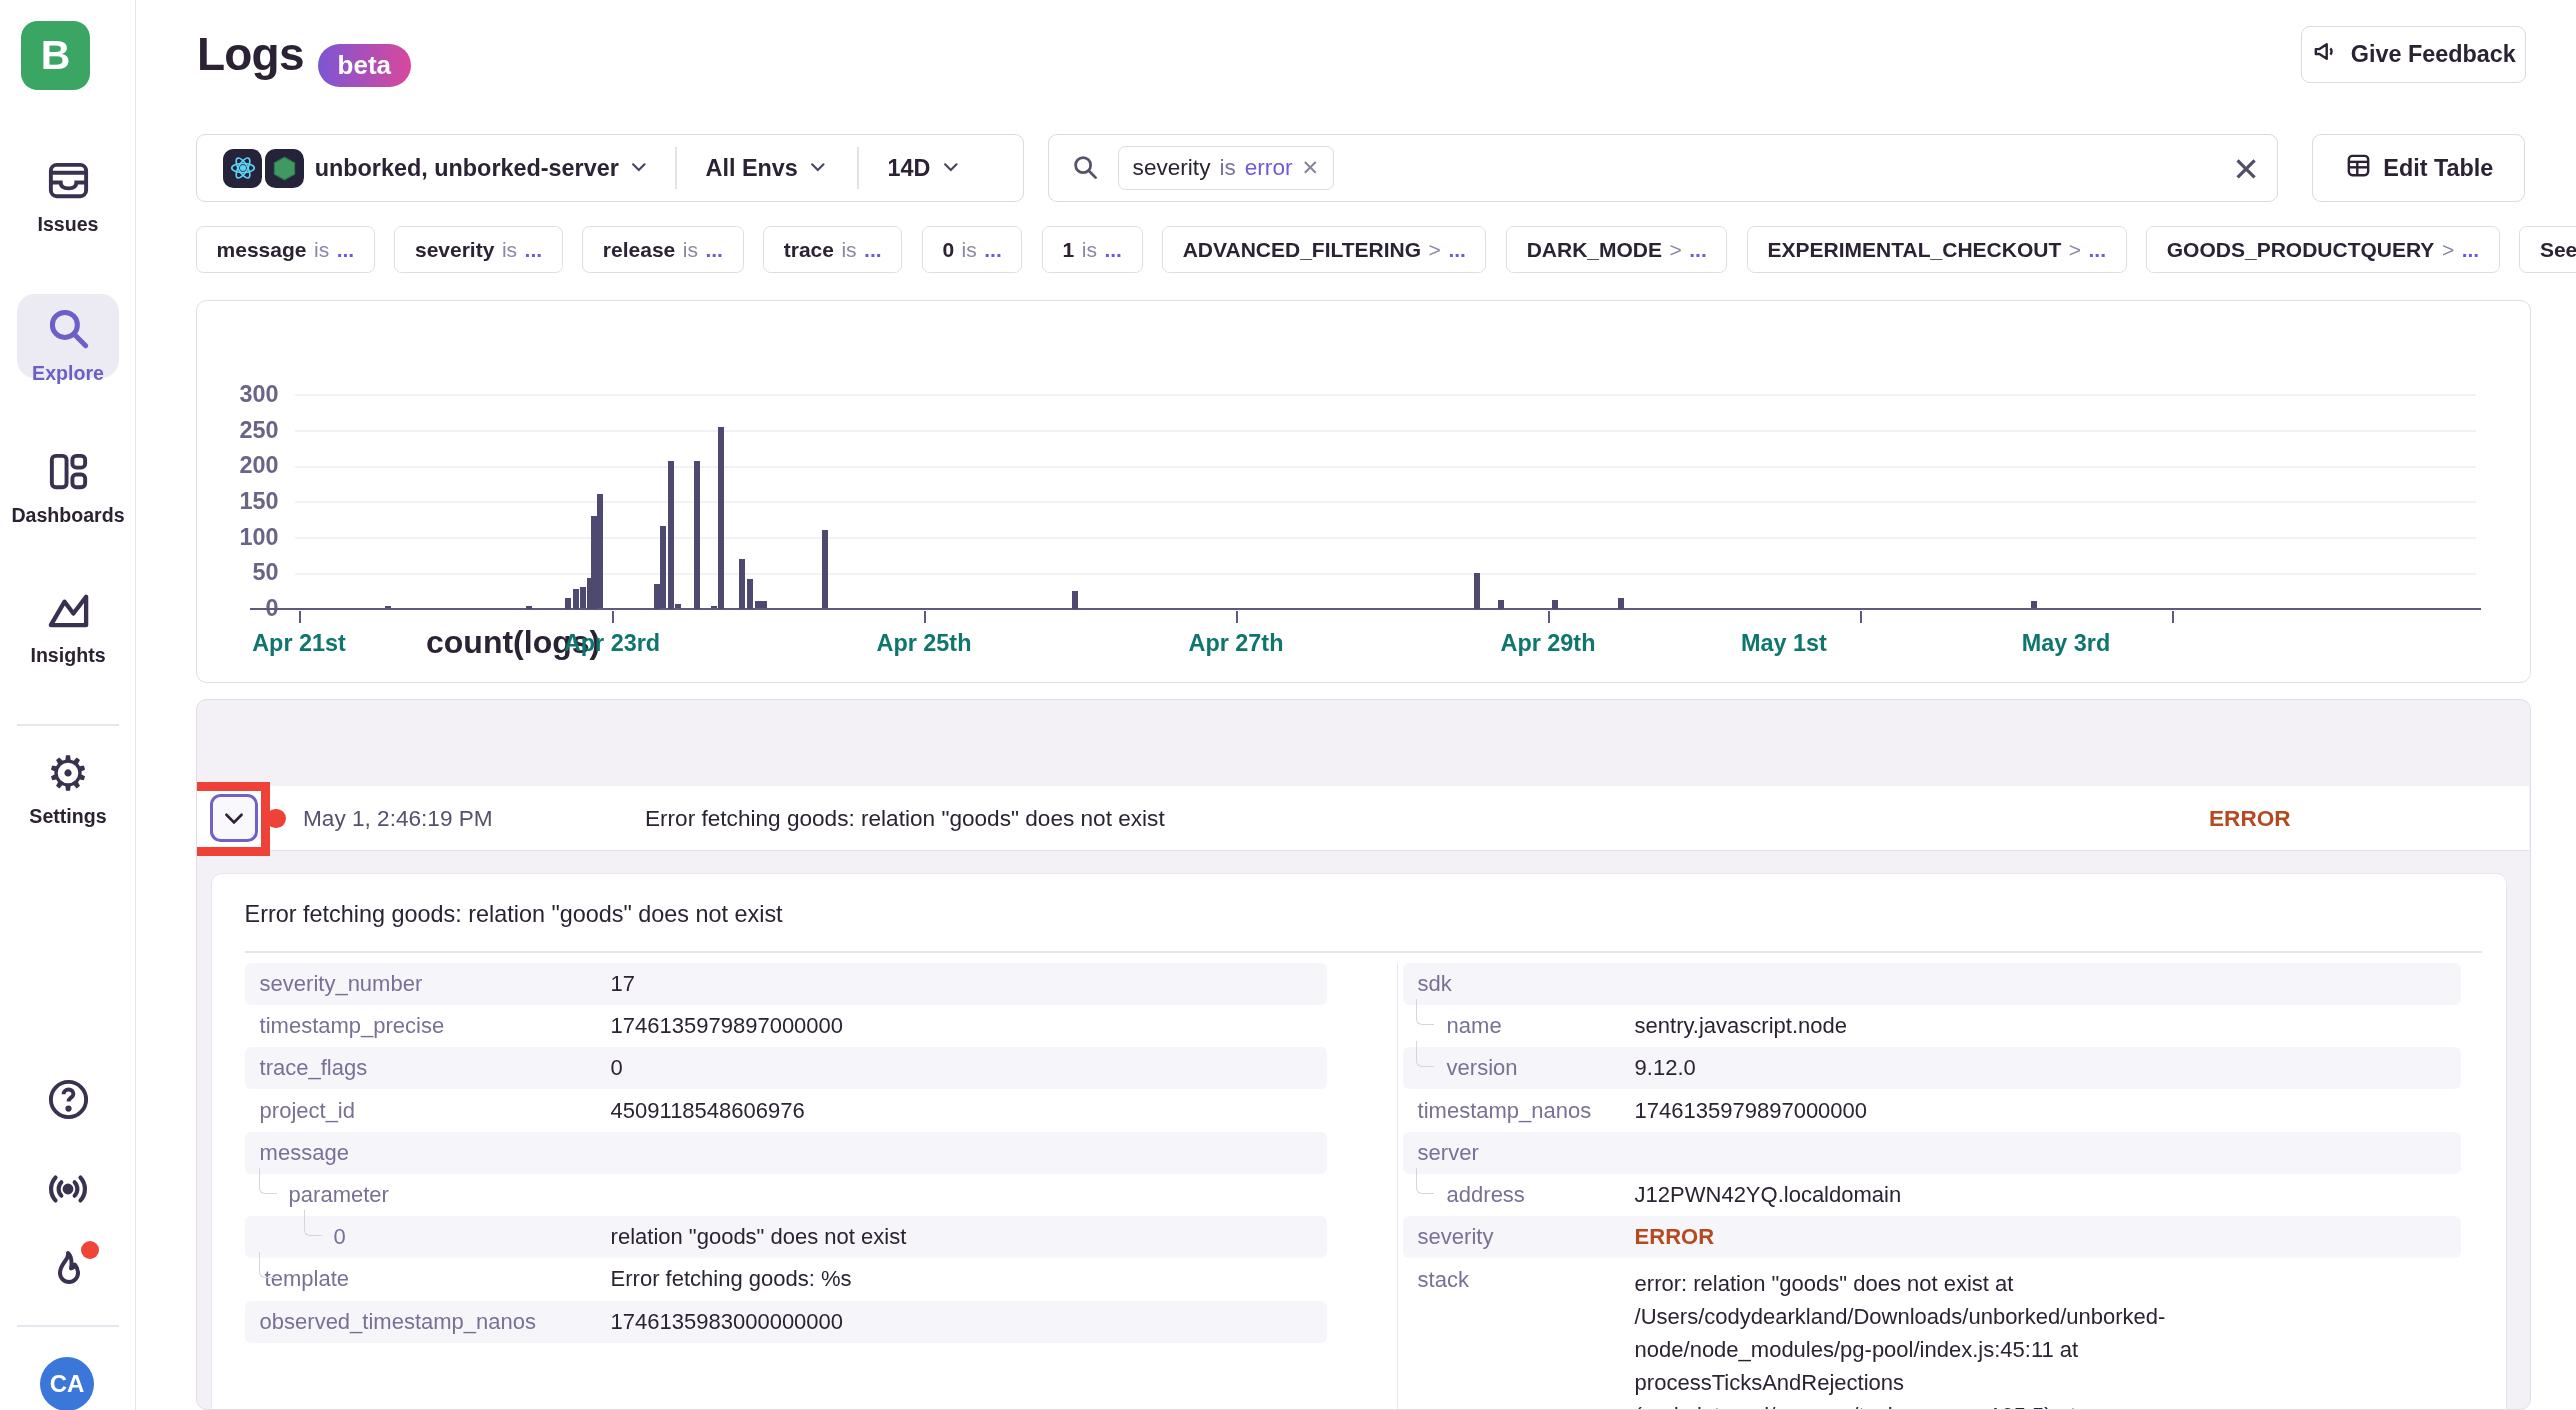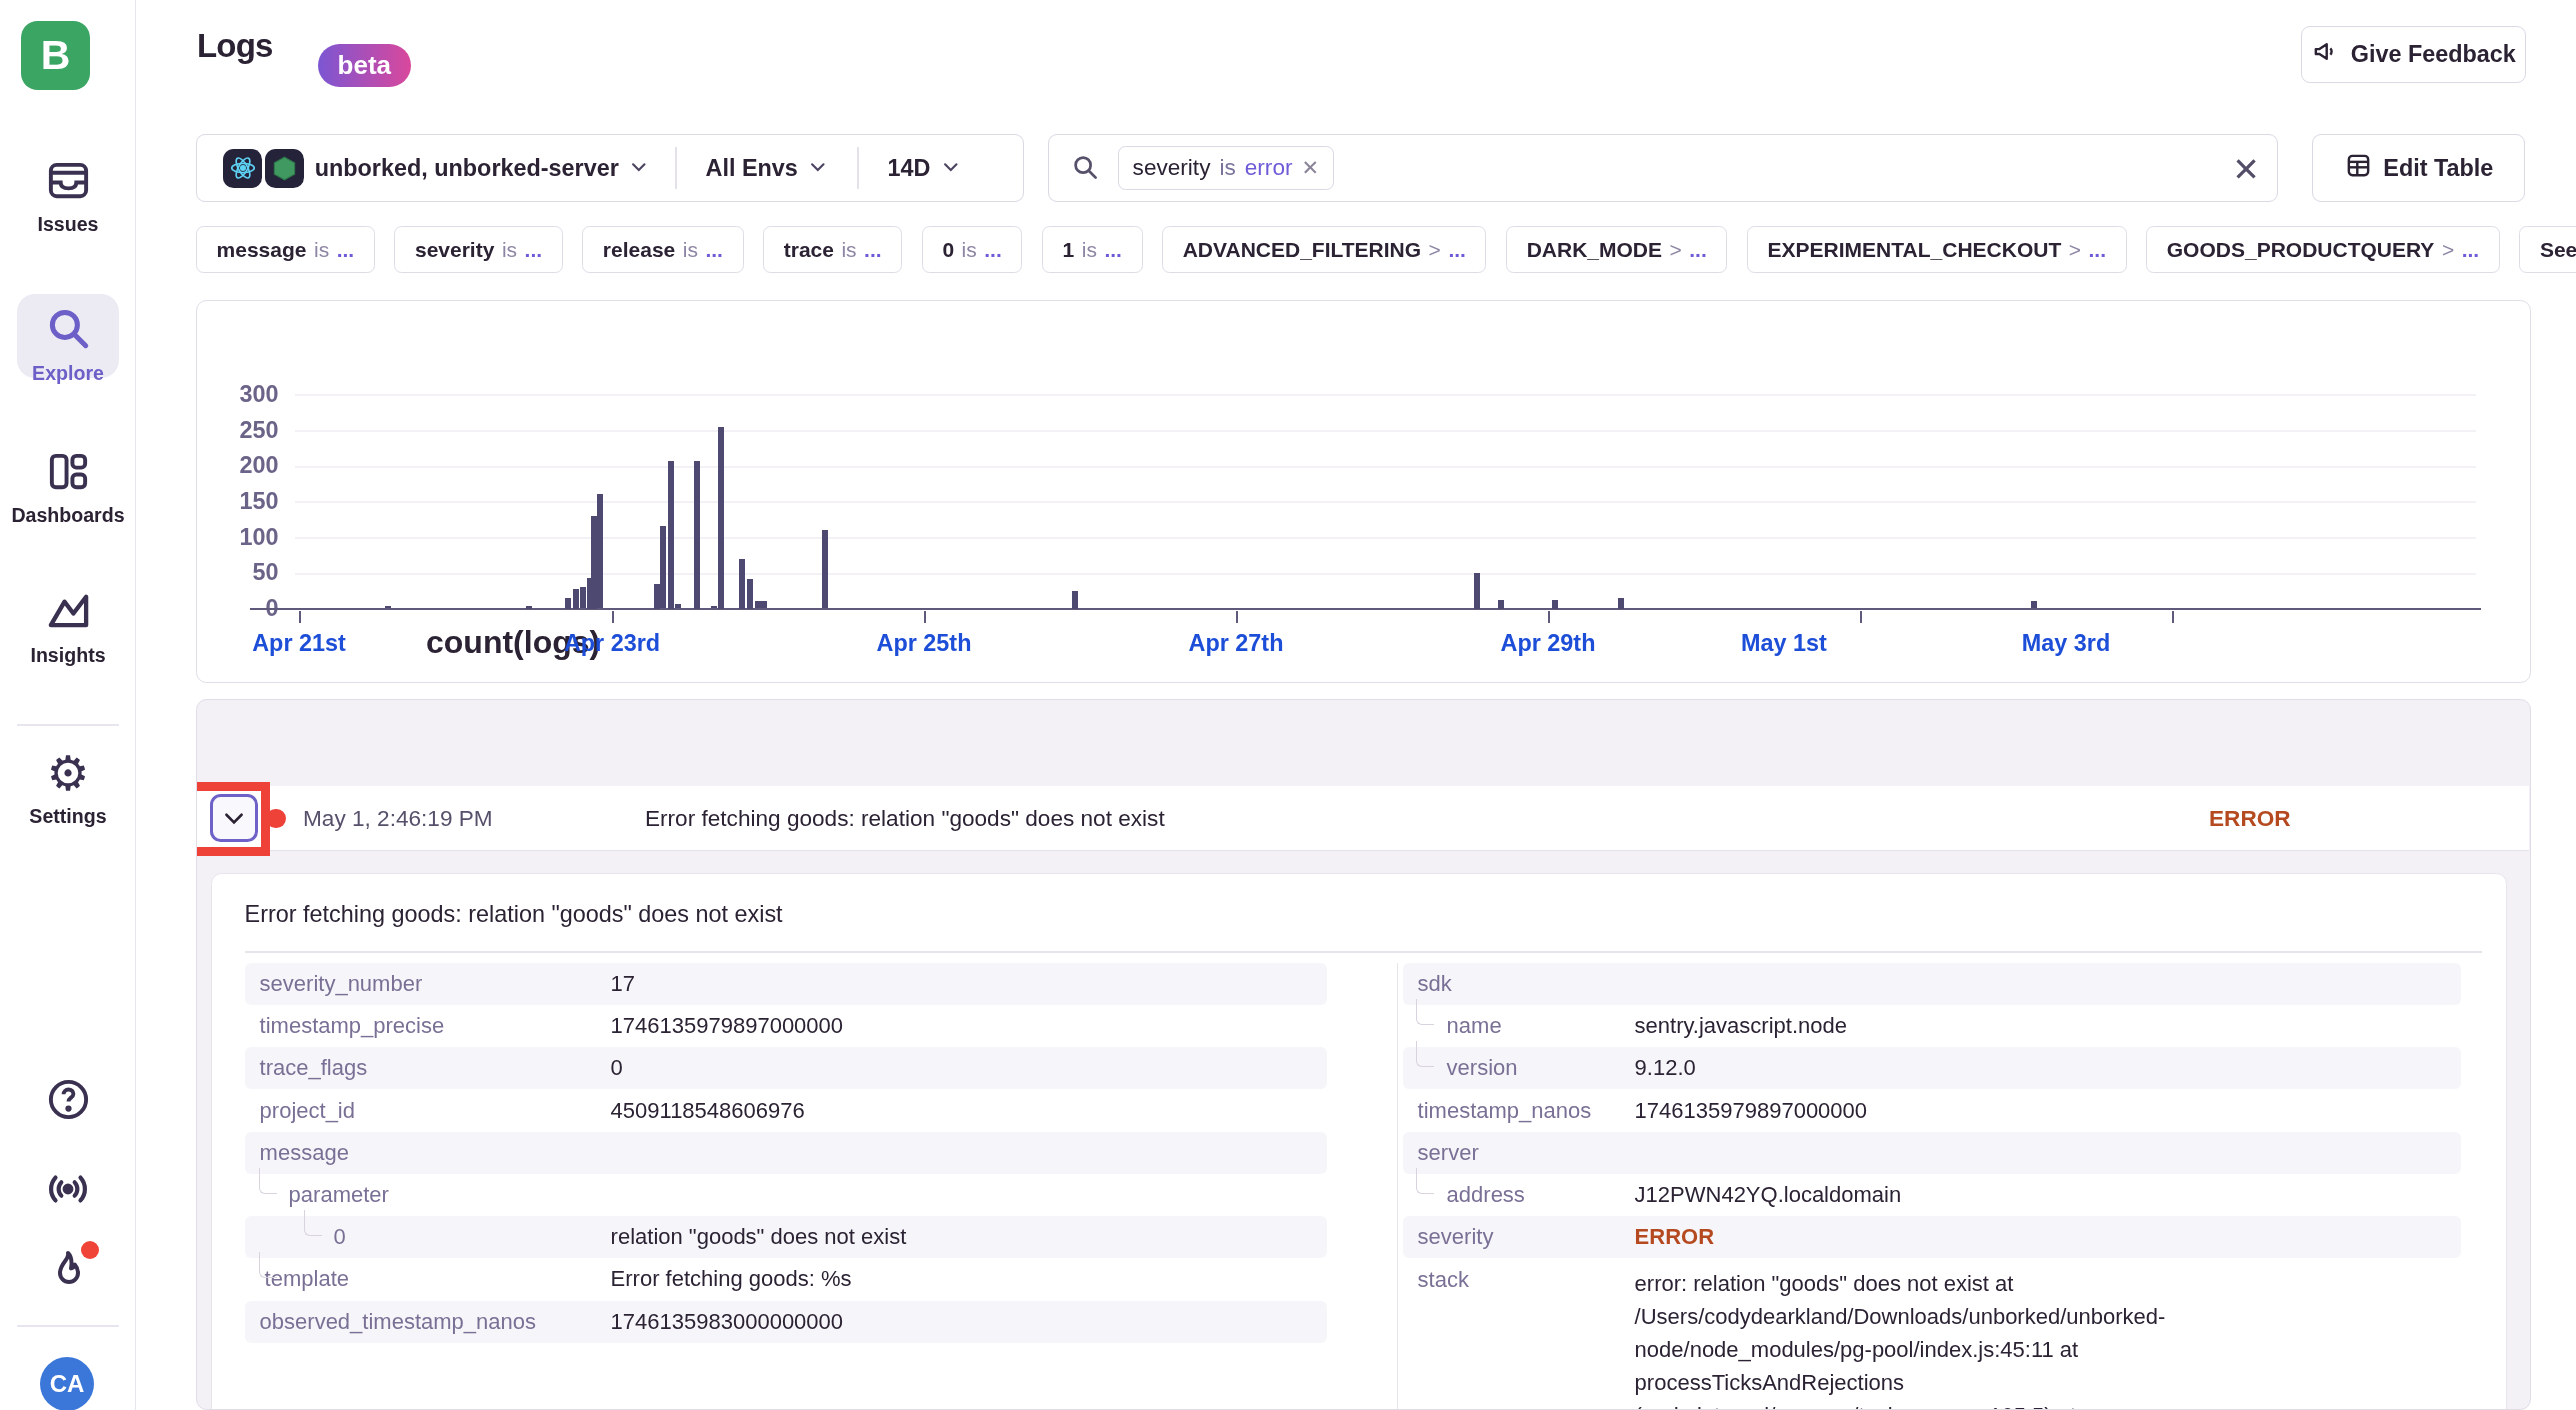--- a/index.html
+++ b/index.html
@@ -15,21 +15,21 @@
   .nav-item { width:136px; display:flex; flex-direction:column; align-items:center; gap:6px; }
   .nav-label { font-size:19.6px; font-weight:700; color:#2b2233; }
   .nav-item.active .nav-label { color:#6c5fc7; }
   .active-pill { left:16.6px; width:102px; height:84px; border-radius:18px; background:#ecebf3; }
   .side-div { left:16.6px; width:102px; height:1.5px; background:#e8e5ee; }
   #avatar { left:40px; top:1357px; width:54px; height:54px; border-radius:50%; background:#3b77d9;
     color:#fff; font-size:24px; font-weight:700; display:flex; align-items:center; justify-content:center; }
   .notif-dot { left:81px; top:1241px; width:18px; height:18px; border-radius:50%; background:#f04438; }
 
   
-  #page-title { left:197px; top:27px; font-size:33px; font-weight:800; letter-spacing:-0.8px; }
+  #page-title { left:197px; top:27px; font-size:46px; font-weight:800; letter-spacing:-0.8px; }
   #beta-badge { left:318px; top:44px; padding:6px 19.6px; border-radius:753px; color:#fff; font-size:26px; font-weight:600;
     background:linear-gradient(90deg,#7c56d2,#d9489c); }
   .btn { border:1.5px solid #dcd8e4; background:#fff; border-radius:9px; display:flex; align-items:center;
     justify-content:center; gap:10.6px; font-size:23.4px; font-weight:700; color:#2b2233; }
   #feedback-btn { left:2301px; top:26px; width:225px; height:57px; }
   #edit-table-btn { left:2312px; top:134px; width:213px; height:68px; }
 
   
   .bar-box { border:1.5px solid #dcd8e4; background:#fff; border-radius:9px; }
   #proj-bar { left:196px; top:134px; width:828px; height:68px; display:flex; align-items:center; }
@@ -46,21 +46,21 @@
   
   #chips { left:196px; top:226px; width:2380px; height:48px; display:flex; gap:19.6px; overflow:hidden; }
   .chip { flex:0 0 auto; height:47px; border:1.5px solid #dfdce6; border-radius:7.5px; background:#fff;
     display:flex; align-items:center; gap:7.5px; padding:0 19.6px; font-size:21px; font-weight:600; color:#2b2233; white-space:nowrap; }
   .chip .op { color:#8d85a3; font-weight:400; } .chip .dots { color:#6d5bd8; font-weight:700; }
 
   
   #chart-card { left:196px; top:300px; width:2335px; height:383px; border:1.5px solid #e0dce8; border-radius:10.6px; background:#fff; }
   #chart-title { left:229px; top:323px; font-size:32px; font-weight:800; }
   .ylab { width:68px; text-align:right; font-size:23.4px; font-weight:600; color:#6b6488; }
-  .xlab { font-size:23.4px; font-weight:600; color:#1d4ed8; transform:translateX(-50%); white-space:nowrap; }
+  .xlab { font-size:23.4px; font-weight:600; color:#0f766e; transform:translateX(-50%); white-space:nowrap; }
   .gridline { height:1.5px; background:#f3f1f6; }
   #axis-line { background:#5f5a7c; height:2.3px; }
   .tickmark { width:2.3px; height:12px; background:#5f5a7c; }
   .bar { width:6px; background:#4e4970; }
 
   
   #table-card { left:196px; top:699px; width:2335px; height:711px; border:1.5px solid #e0dce8; border-radius:10.6px;
     background:#f3f1f6; overflow:hidden; }
   #thead { left:0; top:0; width:2332px; height:86px; background:#f6f5f8; border-bottom:1.5px solid #e4e1e9; }
   .th { font-size:20.3px; font-weight:700; color:#4b4360; letter-spacing:0.8px; top:33px; }

